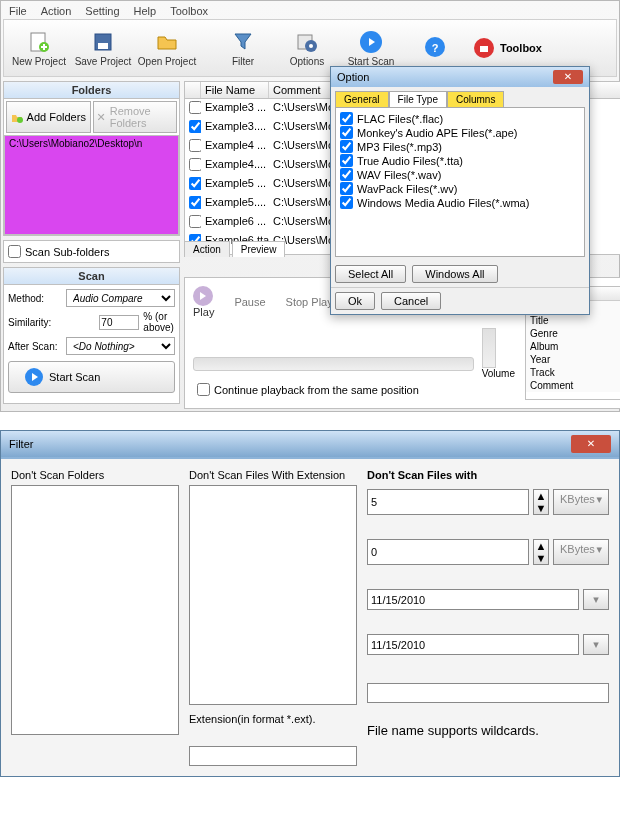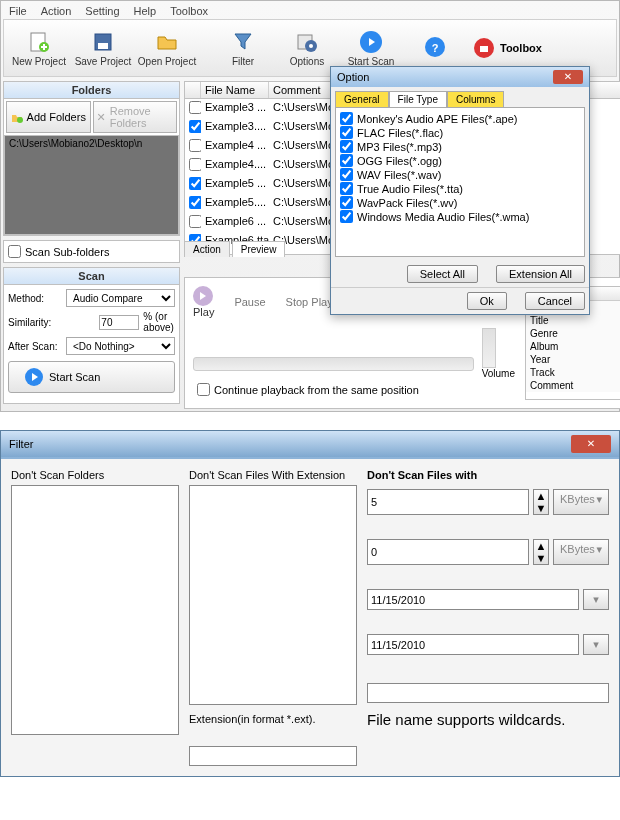--- a/index.html
+++ b/index.html
@@ -16,26 +16,26 @@
 .tbx { display: flex; align-items: center; gap: 6px; margin-left: 6px; }
 .rcircle { width: 20px; height: 20px; border-radius: 50%; background: #d33; display: flex; align-items: center; justify-content: center; }
 
 .body1 { display: flex; gap: 4px; margin-top: 4px; height: 328px; }
 .leftcol { width: 177px; display: flex; flex-direction: column; gap: 4px; }
 .panel { border: 1px solid #c0c0c0; background: #fff; }
 .phdr { background: linear-gradient(#eaf2fb,#d0e3f7); border-bottom: 1px solid #c0c0c0; text-align: center; padding: 2px; font-weight: bold; color: #333; }
 .frow { display: flex; gap: 2px; padding: 2px; }
 .sbtn { flex: 1; border: 1px solid #b0b0b0; background: linear-gradient(#fdfdfd,#e5e5e5); padding: 3px; display: flex; align-items: center; justify-content: center; gap: 4px; font-size: 10px; cursor: pointer; }
 .sbtn.dis { color: #aaa; }
-.pathbox { border: 1px solid #c0c0c0; background: #737373; padding: 2px 4px; font-size: 10px; height: 100px; overflow: hidden; }
+.pathbox { border: 1px solid #c0c0c0; background: #d946ef; padding: 2px 4px; font-size: 10px; height: 100px; overflow: hidden; }
 .cklbl { display: flex; align-items: center; gap: 4px; padding: 4px; font-size: 10px; }
 .scanbody { padding: 4px; }
 .srow { display: flex; align-items: center; gap: 4px; margin-bottom: 4px; }
 .srow label { width: 54px; font-size: 10px; }
-.sel { flex: 1; border: 1px solid #aaa; background: #fff; padding: 1px 2px; font-size: 10px; height: 18px; }
+.sel { flex: 1; border: 1px solid #aaa; background: #fff; padding: 1px 2px; font-size: 10px; height: 18px; font-style: italic; }
 .numinp { width: 40px; border: 1px solid #aaa; padding: 1px; font-size: 10px; margin-left: 44px; }
 .bigbtn { margin: 6px auto; display: flex; align-items: center; gap: 6px; border: 1px solid #aaa; background: linear-gradient(#fdfdfd,#e5e5e5); padding: 6px 16px; border-radius: 3px; cursor: pointer; }
 .playcircle { width: 18px; height: 18px; border-radius: 50%; background: #2d89ef; display: flex; align-items: center; justify-content: center; }
 .playcircle::after { content: ""; border-left: 6px solid #fff; border-top: 4px solid transparent; border-bottom: 4px solid transparent; margin-left: 2px; }
 
 .rightcol { flex: 1; display: flex; flex-direction: column; gap: 4px; }
 .tablewrap { border: 1px solid #c0c0c0; background: #fff; position: relative; height: 190px; }
 .thdr { display: flex; background: linear-gradient(#fdfdfd,#e8e8e8); border-bottom: 1px solid #c0c0c0; font-size: 10px; }
 .thdr > div { padding: 2px 4px; border-right: 1px solid #d0d0d0; }
 .trow { display: flex; font-size: 10px; padding: 1px 0; }
@@ -58,21 +58,21 @@
 
 
 .optdlg { position: absolute; left: 330px; top: 66px; width: 260px; border: 1px solid #5a7fa0; background: #f0f0f0; box-shadow: 0 3px 10px rgba(0,0,0,.3); }
 .titlebar { background: linear-gradient(#cfe3f7,#9cc1e6); padding: 3px 6px; font-size: 11px; display: flex; justify-content: space-between; align-items: center; }
 .closex { background: #c94f3d; color: #fff; width: 30px; height: 14px; border-radius: 2px; text-align: center; font-size: 10px; line-height: 14px; cursor: pointer; }
 .dtabs { display: flex; padding: 4px 4px 0 4px; }
 .dtab { border: 1px solid #aaa; border-bottom: none; padding: 2px 8px; font-size: 10px; background: #fde047; }
 .dtab.act { background: #fff; }
 .dbody { margin: 0 4px 4px 4px; border: 1px solid #aaa; background: #fff; padding: 4px; height: 150px; font-size: 10px; }
 .dbody label { display: flex; align-items: center; gap: 4px; margin-bottom: 1px; }
-.dbtns { padding: 4px; display: flex; justify-content: flex-end; gap: 18px; }
+.dbtns { padding: 4px; display: flex; gap: 6px; }
 .dbtns.row1 { border-top: none; }
 .wbtn { border: 1px solid #888; background: linear-gradient(#fdfdfd,#e0e0e0); padding: 2px 12px; font-size: 11px; cursor: pointer; border-radius: 2px; }
 
 
 .win2 { margin-top: 18px; border: 1px solid #5a7fa0; }
 .w2title { background: linear-gradient(#cfe3f7,#7fa8d0); padding: 4px 8px; display: flex; justify-content: space-between; align-items: center; font-size: 12px; }
 .w2body { padding: 10px; background: #f4f4f4; display: flex; gap: 10px; border-top: 2px solid #8db3d8; }
 .fcol { width: 168px; }
 .fcol h4 { font-weight: normal; font-size: 11px; margin-bottom: 4px; }
 .listbox { border: 1px solid #888; background: #fff; height: 250px; }
@@ -357,32 +357,31 @@
   <div class="titlebar">
         <span>Option</span>
         <div class="closex">✕</div>
       </div>
   <div class="dtabs">
     <div class="dtab">General</div>
     <div class="dtab act">File Type</div>
     <div class="dtab">Columns</div>
   </div>
   <div class="dbody" id="ftypes">
+        <label><input type="checkbox" checked="" style=""> FLAC Files(*.flac)</label>
         <label><input type="checkbox" checked="" style=""> Monkey's Audio APE Files(*.ape)</label>
-        <label><input type="checkbox" checked="" style=""> FLAC Files(*.flac)</label>
         <label><input type="checkbox" checked="" style=""> MP3 Files(*.mp3)</label>
-        <label><input type="checkbox" checked="" style=""> OGG Files(*.ogg)</label>
+        <label><input type="checkbox" checked="" style=""> True Audio Files(*.tta)</label>
         <label><input type="checkbox" checked="" style=""> WAV Files(*.wav)</label>
-        <label><input type="checkbox" checked="" style=""> True Audio Files(*.tta)</label>
         <label><input type="checkbox" checked="" style=""> WavPack Files(*.wv)</label>
         <label><input type="checkbox" checked="" style=""> Windows Media Audio Files(*.wma)</label>
       </div>
   <div class="dbtns row1">
     <div class="wbtn">Select All</div>
-    <div class="wbtn">Extension All</div>
+    <div class="wbtn">Windows All</div>
   </div>
   <div class="dbtns" style="border-top:1px solid #ccc">
     <div class="wbtn">Ok</div>
     <div class="wbtn">Cancel</div>
   </div>
 </div>
 </div>
 
 <div class="win2">
   <div class="w2title">
@@ -428,16 +427,16 @@
       </div>
       <div class="ffield">
         <input type="text" value="11/15/2010" style="">
         <div class="unit" style="width:26px;justify-content:center">▾</div>
       </div>
       <div class="ffield">
         <input type="text" value="11/15/2010" style="">
         <div class="unit" style="width:26px;justify-content:center">▾</div>
       </div>
       <input class="extinp" type="text" style="margin-top: 4px;">
-      <div style="font-size:15px;margin-top:8px">File name supports wildcards.</div>
+      <div style="font-size:13px;margin-top:20px">File name supports wildcards.</div>
     </div>
   </div>
 </div>
 
 </body></html>

